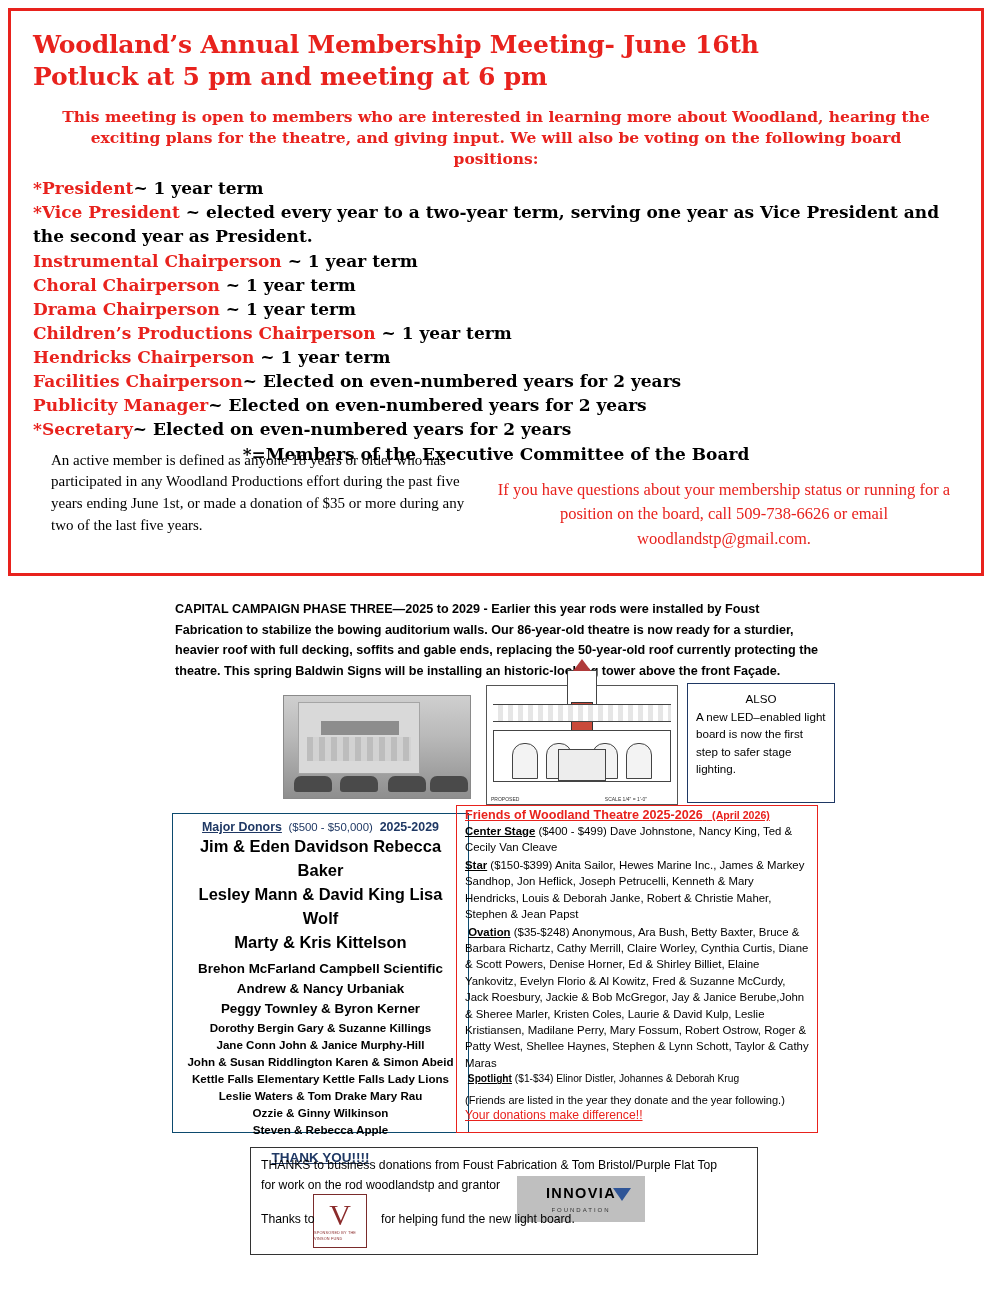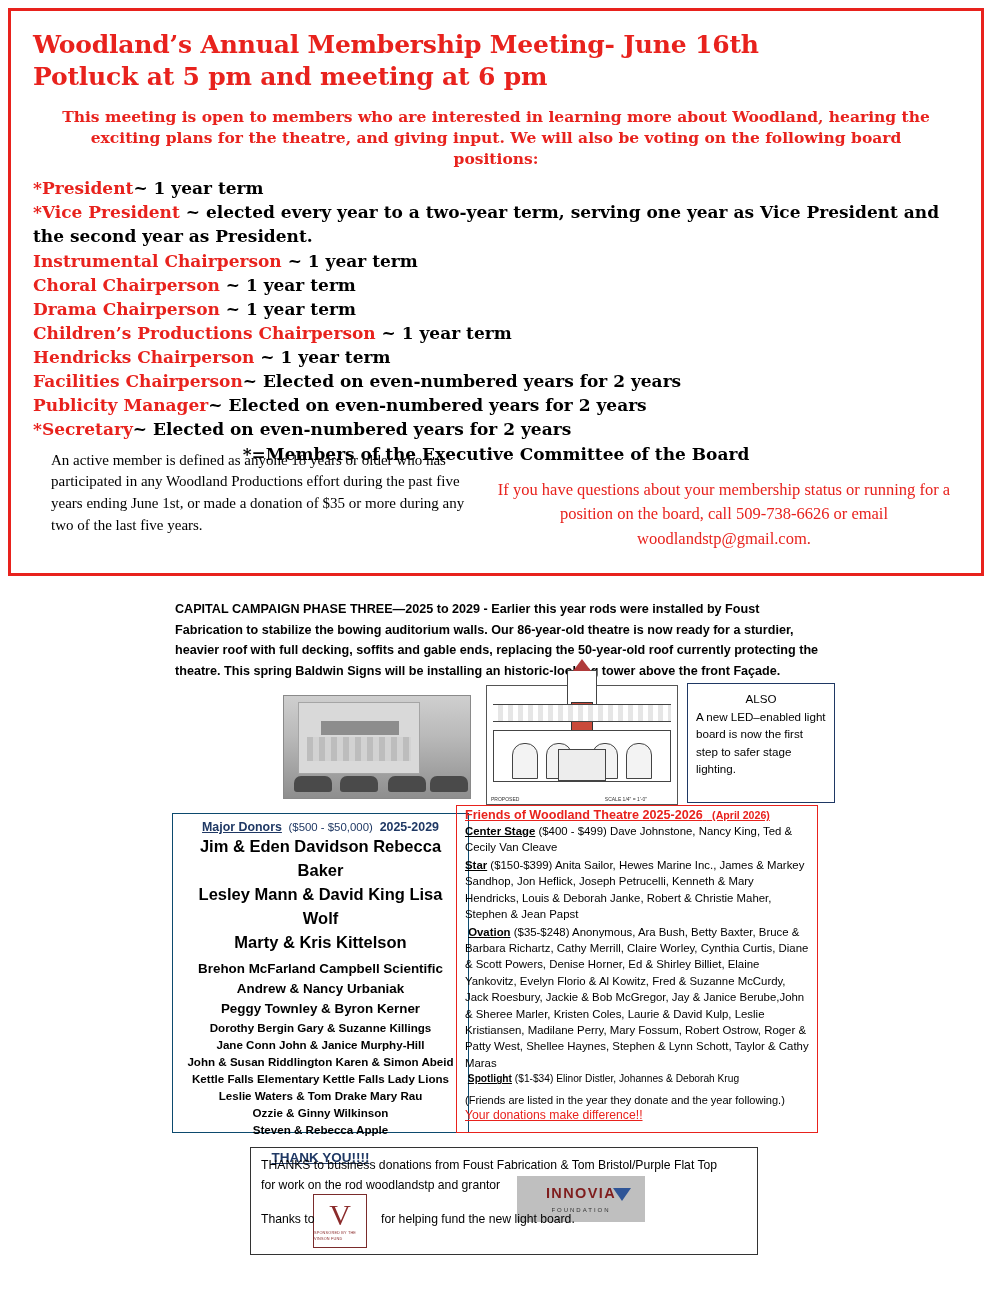--- a/index.html
+++ b/index.html
@@ -314,21 +314,21 @@
     background: #bfbfbf;
     display: flex;
     align-items: center;
     justify-content: center;
     flex-direction: column;
   }
   .innovia .iname {
     font-size: 14.5px;
     font-weight: bold;
     letter-spacing: 1.4px;
-    color: #7f1d1d;
+    color: #000000;
   }
   .innovia .ifoot {
     font-size: 6px;
     letter-spacing: 2px;
     color: #333;
     margin-top: 1px;
   }
   .innovia .tri {
     position: absolute;
     right: 14px; top: 12px;

